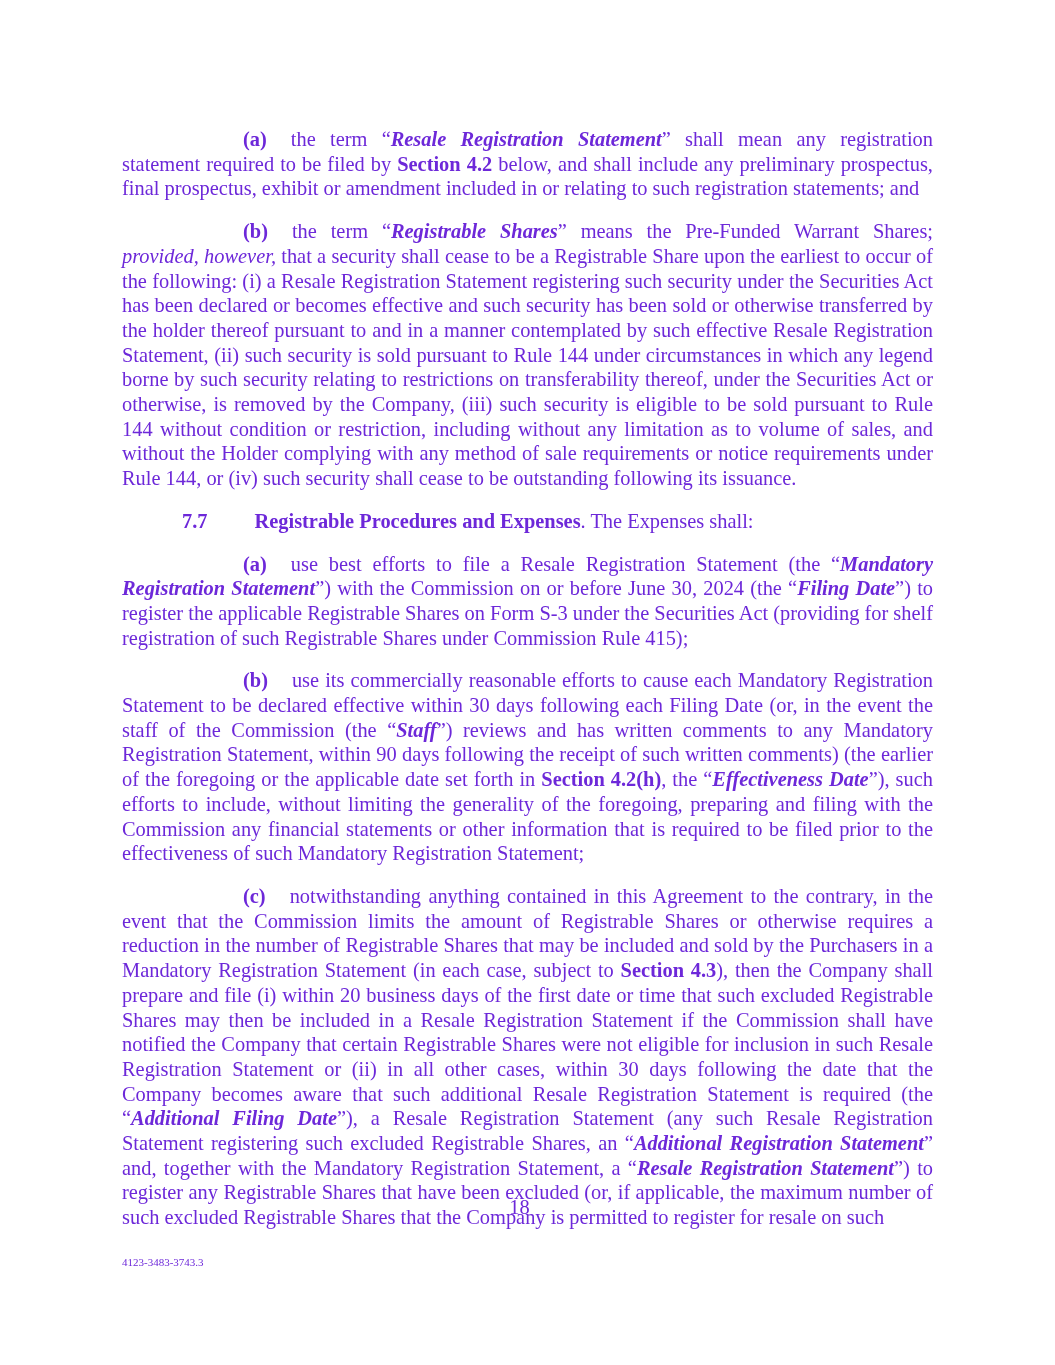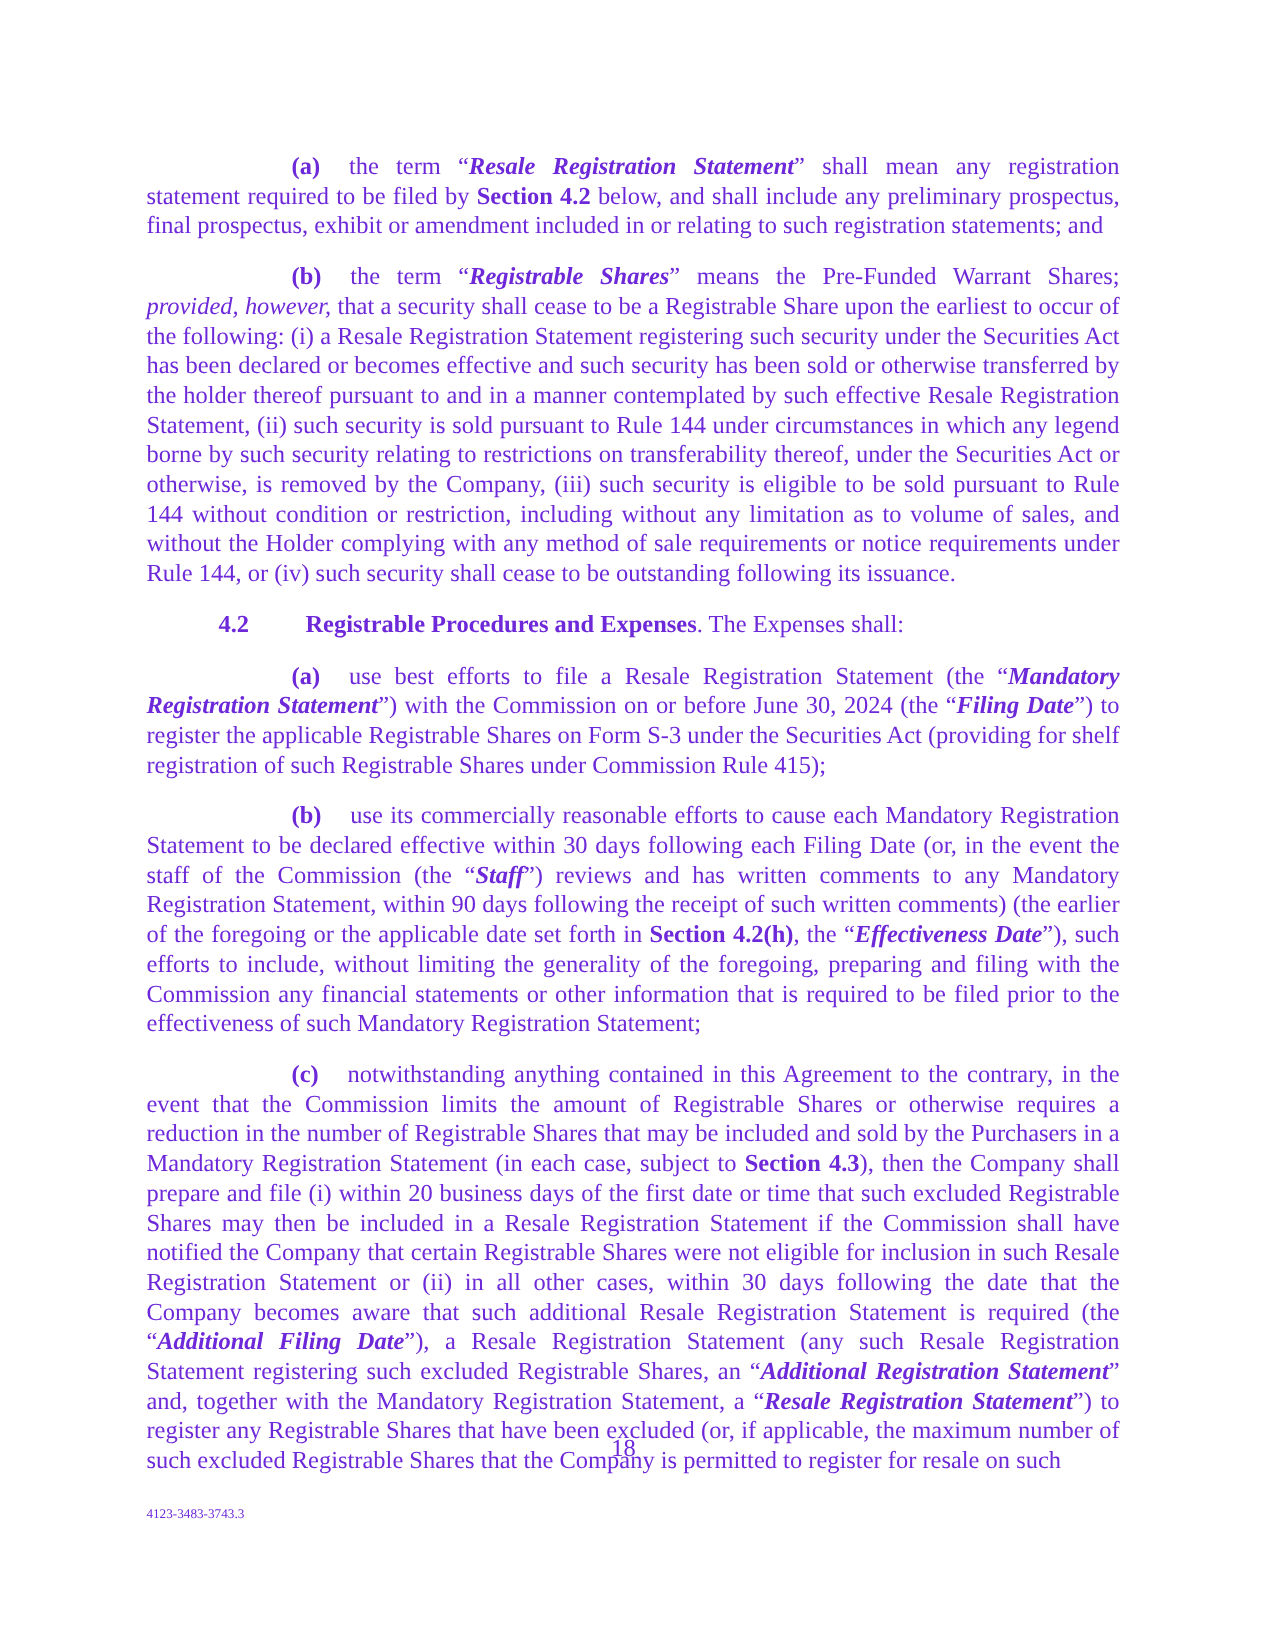--- a/index.html
+++ b/index.html
@@ -55,20 +55,20 @@
     line-height: 15px;
   }
 </style>
 </head>
 <body>
 
 <div class="page">
   <main class="doc-body">
       <p class="para "><span class="b">(a)</span><span class="tab "></span><span class="n">the term “</span><span class="bi">Resale Registration Statement</span><span class="n">” shall mean any registration statement required to be filed by </span><span class="b">Section 4.2</span><span class="n"> below, and shall include any preliminary prospectus, final prospectus, exhibit or amendment included in or relating to such registration statements; and</span></p>
       <p class="para "><span class="b">(b)</span><span class="tab "></span><span class="n">the term “</span><span class="bi">Registrable Shares</span><span class="n">” means the Pre-Funded Warrant Shares; </span><span class="i">provided, however,</span><span class="n"> that a security shall cease to be a Registrable Share upon the earliest to occur of the following: (i) a Resale Registration Statement registering such security under the Securities Act has been declared or becomes effective and such security has been sold or otherwise transferred by the holder thereof pursuant to and in a manner contemplated by such effective Resale Registration Statement, (ii) such security is sold pursuant to Rule 144 under circumstances in which any legend borne by such security relating to restrictions on transferability thereof, under the Securities Act or otherwise, is removed by the Company, (iii) such security is eligible to be sold pursuant to Rule 144 without condition or restriction, including without any limitation as to volume of sales, and without the Holder complying with any method of sale requirements or notice requirements under Rule 144, or (iv) such security shall cease to be outstanding following its issuance.</span></p>
-      <p class="para heading"><span class="b">4.2</span><span class="tab wide"></span><span class="b">Registrable Procedures and Expenses</span><span class="n">. The Expenses shall:</span></p>
+      <p class="para heading"><span class="b">7.7</span><span class="tab wide"></span><span class="b">Registrable Procedures and Expenses</span><span class="n">. The Expenses shall:</span></p>
       <p class="para "><span class="b">(a)</span><span class="tab "></span><span class="n">use best efforts to file a Resale Registration Statement (the “</span><span class="bi">Mandatory Registration Statement</span><span class="n">”) with the Commission on or before June 30, 2024 (the “</span><span class="bi">Filing Date</span><span class="n">”) to register the applicable Registrable Shares on Form S-3 under the Securities Act (providing for shelf registration of such Registrable Shares under Commission Rule 415);</span></p>
       <p class="para "><span class="b">(b)</span><span class="tab "></span><span class="n">use its commercially reasonable efforts to cause each Mandatory Registration Statement to be declared effective within 30 days following each Filing Date (or, in the event the staff of the Commission (the “</span><span class="bi">Staff</span><span class="n">”) reviews and has written comments to any Mandatory Registration Statement, within 90 days following the receipt of such written comments) (the earlier of the foregoing or the applicable date set forth in </span><span class="b">Section 4.2(h)</span><span class="n">, the “</span><span class="bi">Effectiveness Date</span><span class="n">”), such efforts to include, without limiting the generality of the foregoing, preparing and filing with the Commission any financial statements or other information that is required to be filed prior to the effectiveness of such Mandatory Registration Statement;</span></p>
       <p class="para "><span class="b">(c)</span><span class="tab "></span><span class="n">notwithstanding anything contained in this Agreement to the contrary, in the event that the Commission limits the amount of Registrable Shares or otherwise requires a reduction in the number of Registrable Shares that may be included and sold by the Purchasers in a Mandatory Registration Statement (in each case, subject to </span><span class="b">Section 4.3</span><span class="n">), then the Company shall prepare and file (i) within 20 business days of the first date or time that such excluded Registrable Shares may then be included in a Resale Registration Statement if the Commission shall have notified the Company that certain Registrable Shares were not eligible for inclusion in such Resale Registration Statement or (ii) in all other cases, within 30 days following the date that the Company becomes aware that such additional Resale Registration Statement is required (the “</span><span class="bi">Additional Filing Date</span><span class="n">”), a Resale Registration Statement (any such Resale Registration Statement registering such excluded Registrable Shares, an “</span><span class="bi">Additional Registration Statement</span><span class="n">” and, together with the Mandatory Registration Statement, a “</span><span class="bi">Resale Registration Statement</span><span class="n">”) to register any Registrable Shares that have been excluded (or, if applicable, the maximum number of such excluded Registrable Shares that the Company is permitted to register for resale on such</span></p>
     </main>
   <div class="page-number">18</div>
   <div class="doc-id">4123-3483-3743.3</div>
 </div>
 
 </body></html>

